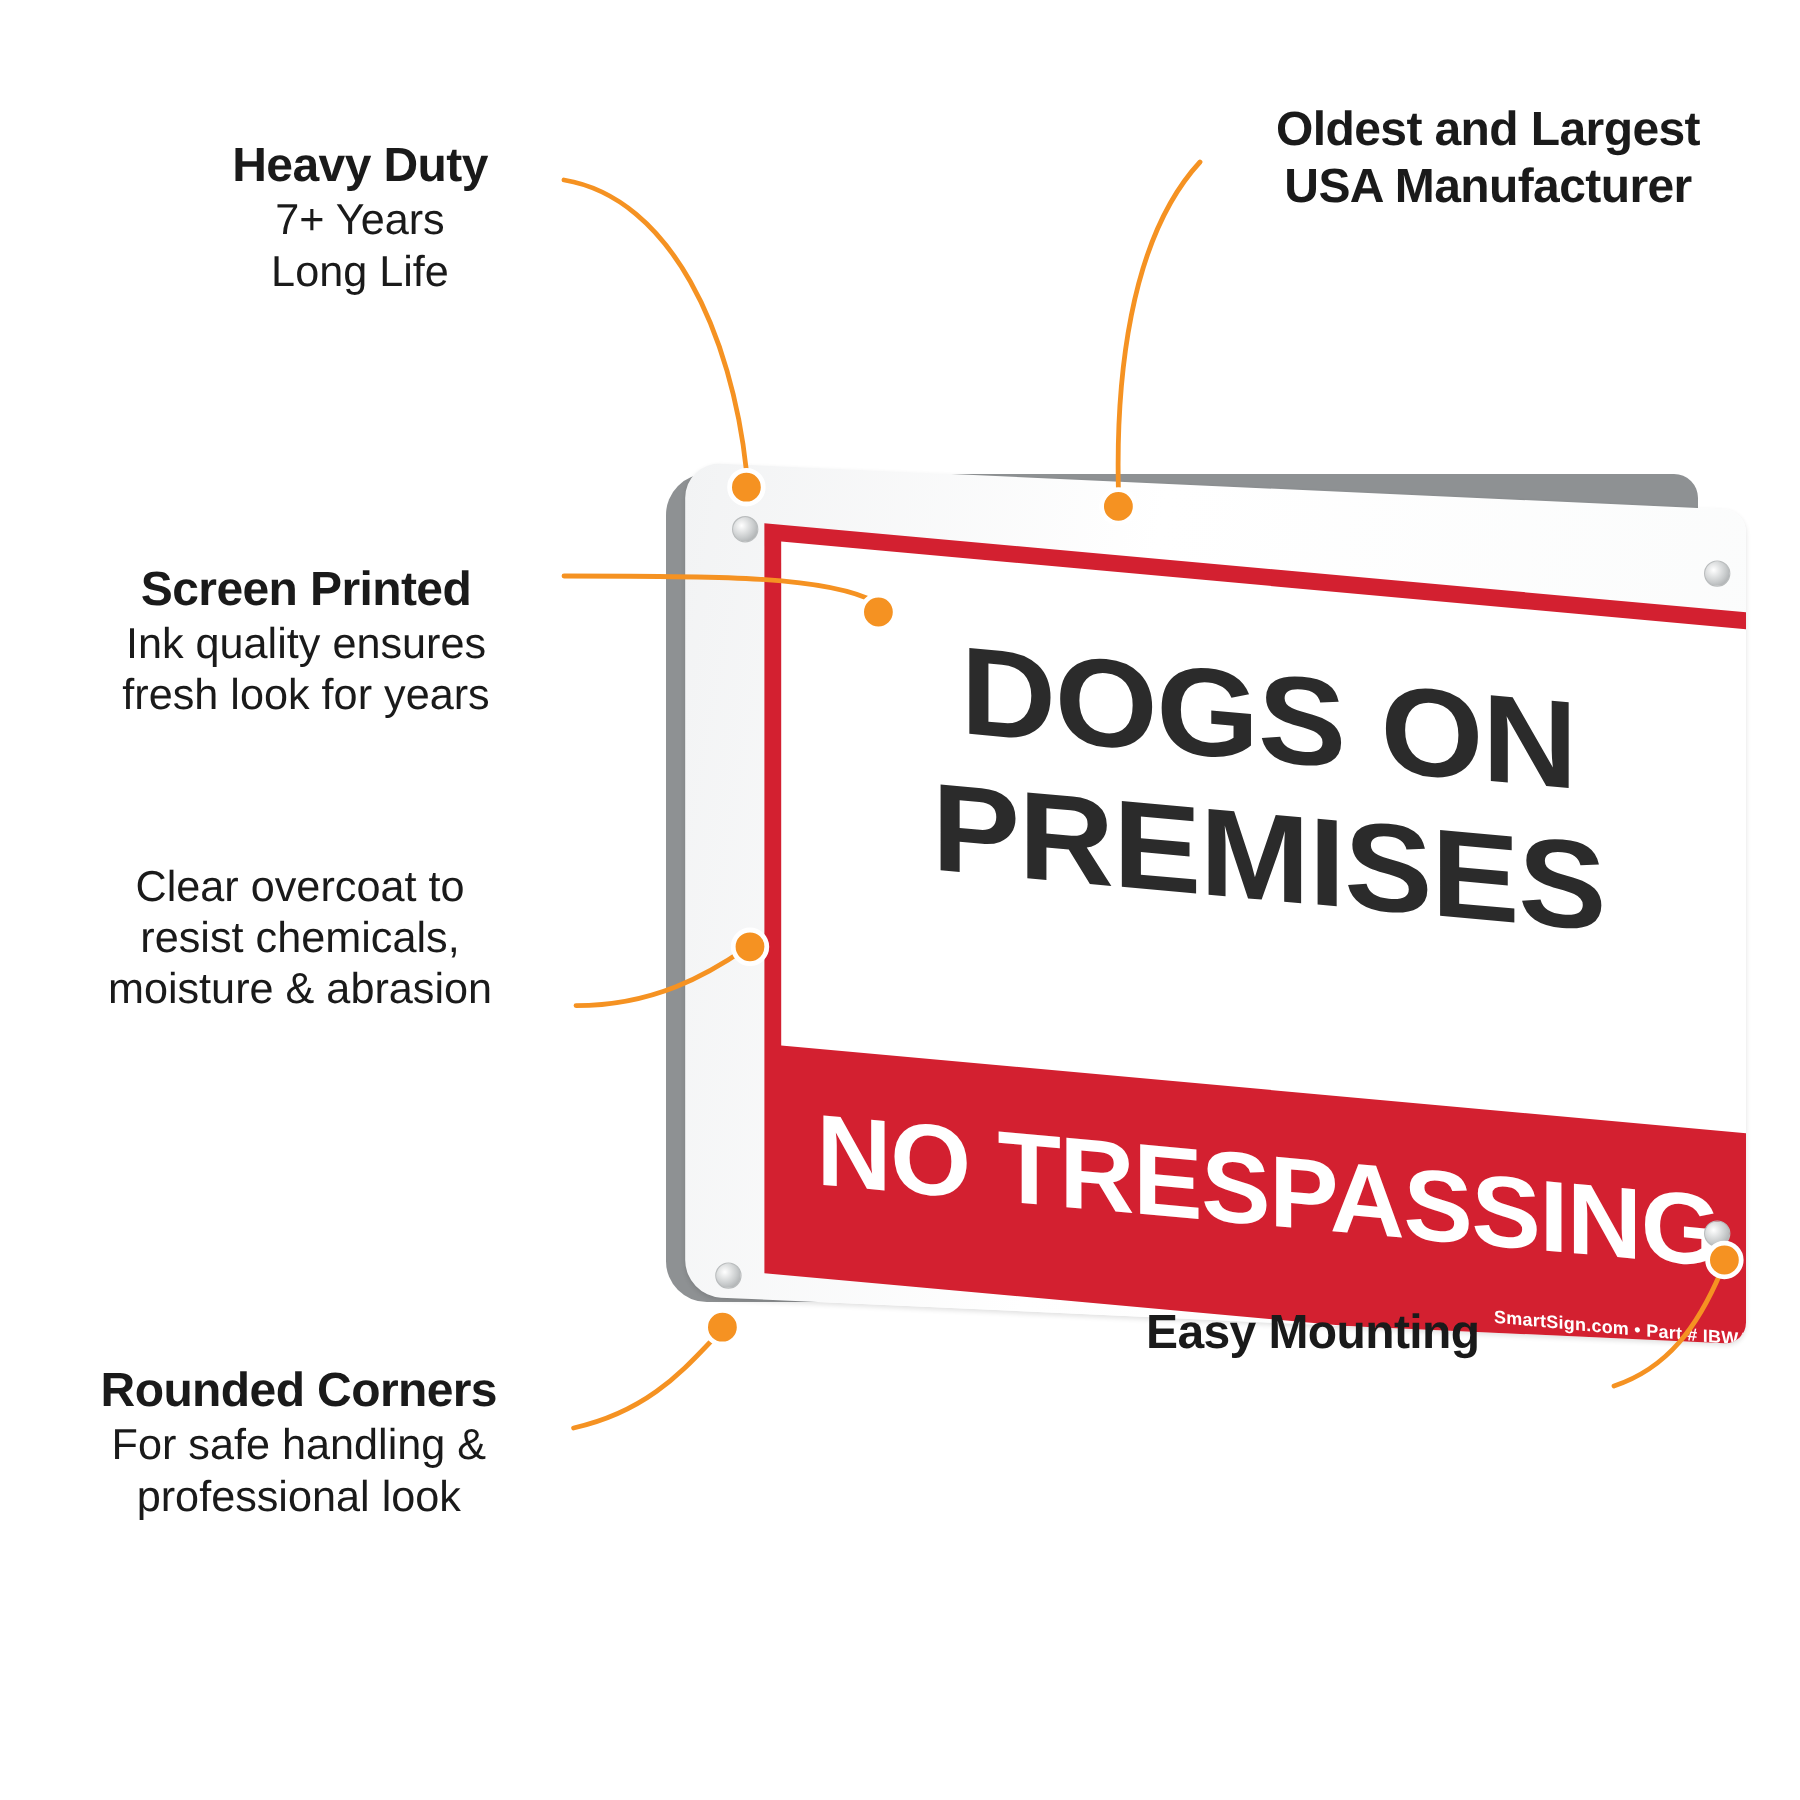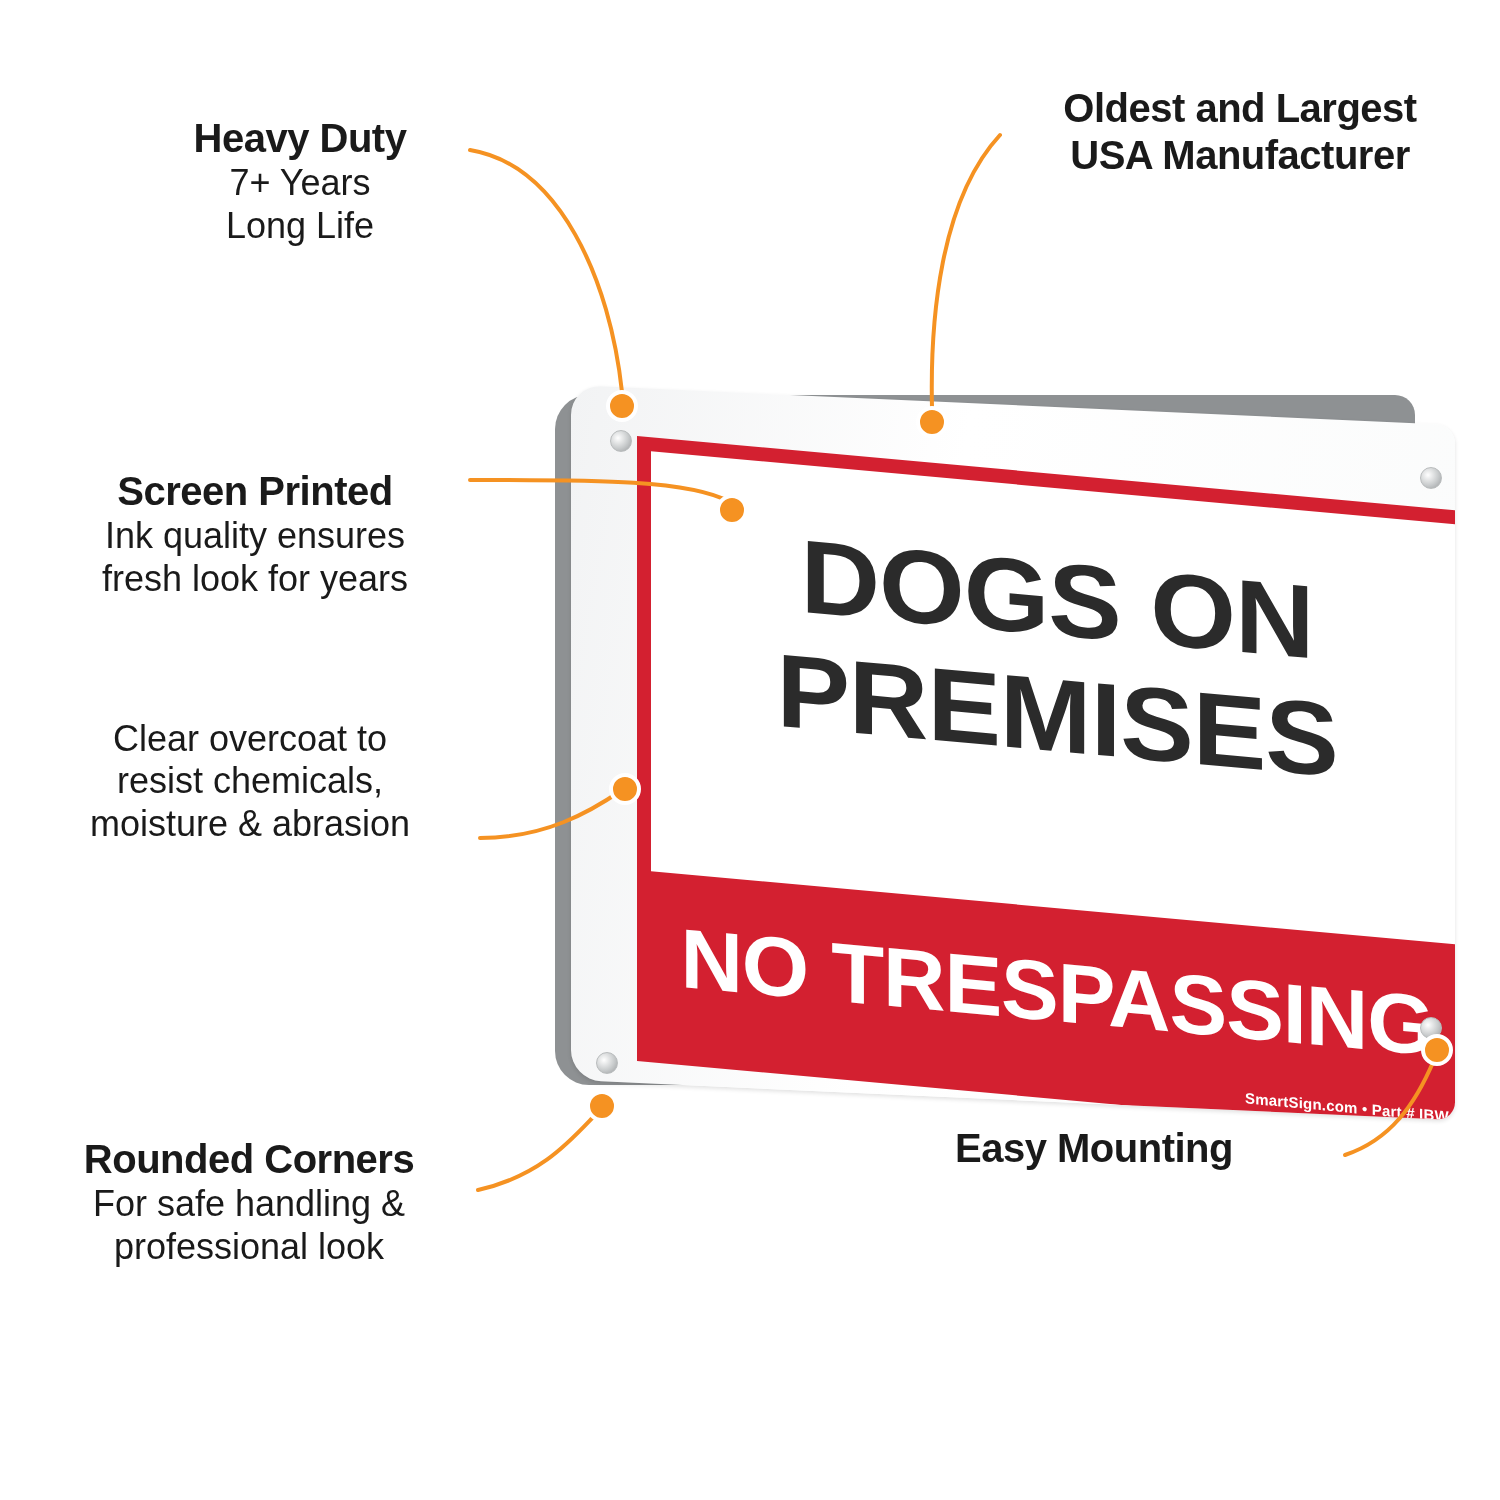--- a/index.html
+++ b/index.html
@@ -34,21 +34,21 @@
   }
   .align-right { text-align: center; }
   .align-left  { text-align: left; }
 
   
   #callout-heavy-duty      { left: 120px;  top: 115px;  width: 360px; }
   #callout-oldest-largest  { left: 1000px; top: 85px;   width: 480px; text-align: center; }
   #callout-screen-printed  { left: 30px;   top: 448px;  width: 450px; margin-top: 20px; }
   #callout-durashield      { left: 20px;   top: 718px;  width: 460px; }
   #callout-rounded-corners { left: 18px;   top: 1136px; width: 462px; }
-  #callout-easy-mounting   { left: 955px;  top: 1125px; width: 520px; }
+  #callout-easy-mounting   { left: 955px;  top: 1087px; width: 520px; }
 
   
   #connectors {
     position: absolute;
     left: 0; top: 0;
     width: 1500px; height: 1500px;
     pointer-events: none;
   }
 
   

